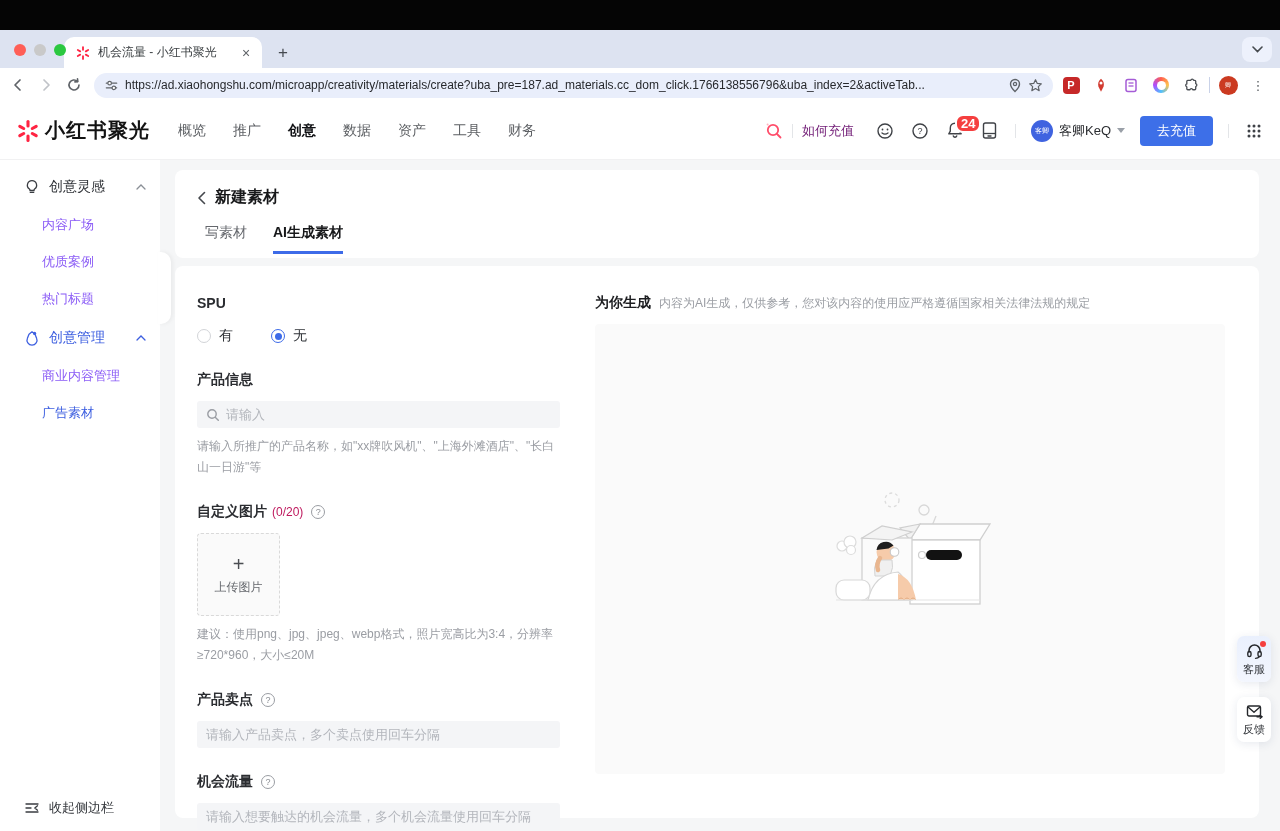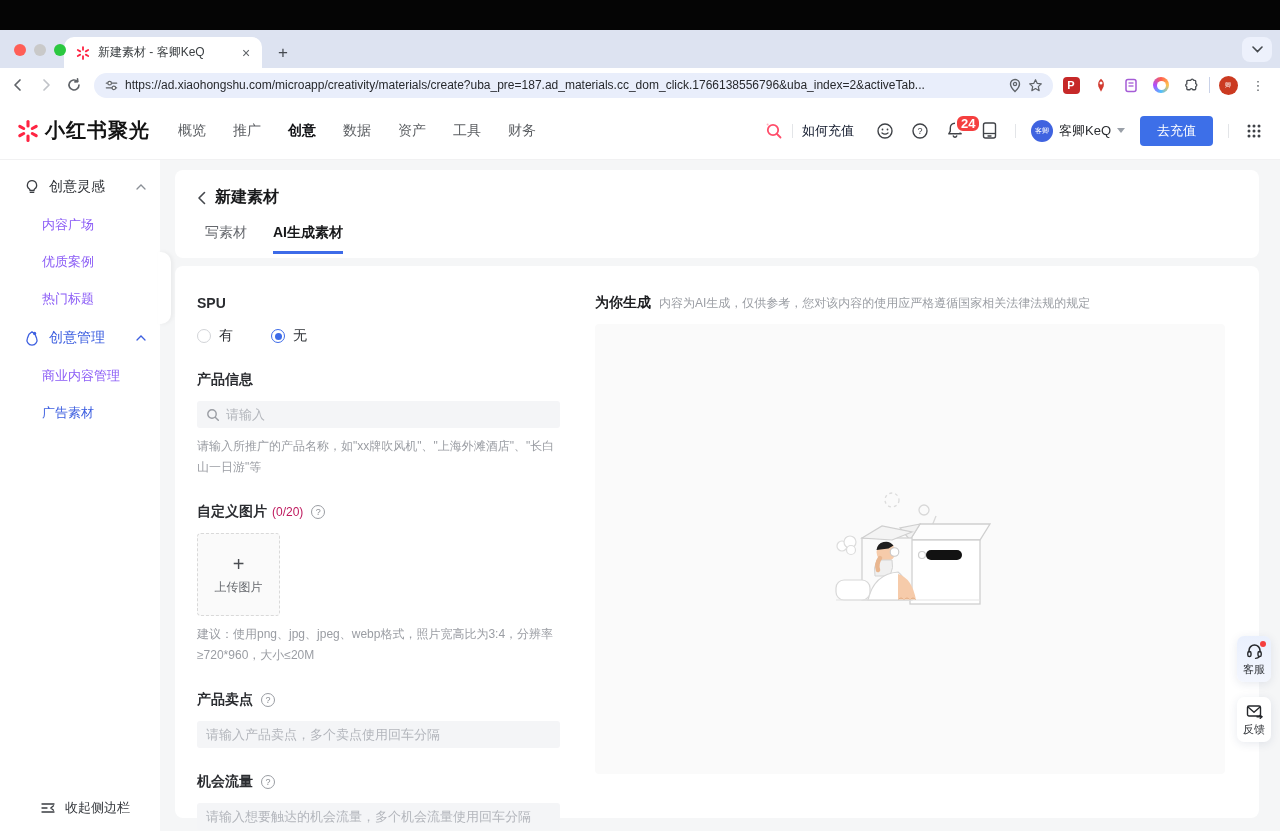--- a/index.html
+++ b/index.html
@@ -40,21 +40,21 @@
   
   .appnav { height:58px; background:#fff; display:flex; align-items:center; padding:0 16px;
             border-bottom:1px solid #f1f1f2; }
   .brand { display:flex; align-items:center; gap:5px; margin-right:28px; }
   .brand-name { font-size:20px; font-weight:800; color:#131313; letter-spacing:1px; }
   .menu { display:flex; gap:27px; font-size:14px; color:#5c5f63; }
   .menu span { cursor:default; }
   .menu .active { color:#101114; font-weight:700; }
   .nav-right { margin-left:auto; display:flex; align-items:center; gap:15px; }
   .nav-search { display:flex; align-items:center; gap:9px; margin-right:6px; }
-  .nav-search .ph { font-size:13px; color:#0f172a; }
+  .nav-search .ph { font-size:13px; color:#701a75; }
   .nav-sep { width:1px; height:14px; background:#e3e5e8; }
   .nav-ic { position:relative; display:grid; place-items:center; width:20px; height:20px; color:#3f4247; }
   .badge { position:absolute; top:-7px; left:10px; background:#f53f3f; color:#fff; font-size:13px;
            padding:1px 4px; border-radius:8px; border:2px solid #fff; line-height:1; font-weight:700; }
   .user { display:flex; align-items:center; gap:6px; }
   .user-avatar { width:22px; height:22px; border-radius:50%; background:#3f63e0; color:#fff; font-size:7px;
                  display:grid; place-items:center; }
   .user-name { font-size:13px; color:#2b2d31; }
   .caret { width:0; height:0; border-left:4px solid transparent; border-right:4px solid transparent;
            border-top:5px solid #9aa0a8; }
@@ -66,21 +66,21 @@
   .sidebar { width:160px; background:#fff; flex:none; position:relative; padding-top:6px; }
   .side-group { display:flex; align-items:center; height:38px; padding:0 14px 0 24px; font-size:14px;
                 color:#2f3237; margin-top:2px; }
   .side-group .g-label { margin-left:9px; }
   .side-group .chev { margin-left:auto; color:#8a8f96; }
   .side-group.blue, .side-group.blue .chev { color:#3d5fe0; }
   .side-item { height:37px; display:flex; align-items:center; padding-left:42px; font-size:13px; color:#8b5cf6; }
   .side-item.active { color:#3d5fe0; }
   .side-handle { position:absolute; left:158px; top:92px; width:13px; height:72px; background:#fff;
                  border-radius:0 10px 10px 0; box-shadow:2px 0 4px rgba(0,0,0,.05); }
-  .side-collapse { position:absolute; left:40px; bottom:14px; display:flex; align-items:center; gap:9px;
+  .side-collapse { position:absolute; left:24px; bottom:14px; display:flex; align-items:center; gap:9px;
                    font-size:13px; color:#33363b; }
 
   .content { flex:1; padding:10px 21px 13px 15px; display:flex; flex-direction:column; min-width:0; }
   .card-head { background:#fff; border-radius:8px; height:88px; padding:17px 30px 0 22px; }
   .back-row { display:flex; align-items:center; gap:9px; font-size:16px; font-weight:700; color:#17181a; }
   .tabs { display:flex; gap:26px; margin-top:16px; font-size:14px; padding-left:8px; }
   .tab-item { padding-bottom:9px; color:#64676c; border-bottom:3px solid transparent; }
   .tab-item.active { color:#17181a; font-weight:700; border-bottom-color:#3d6be8; }
   .card-body { background:#fff; border-radius:8px; margin-top:8px; flex:1; display:flex;
                padding:28px 34px 22px 22px; gap:35px; min-height:0; }
@@ -148,21 +148,21 @@
             <g stroke="#ff2442" stroke-width="2.6" stroke-linecap="round">
               <line x1="10" y1="1.5" x2="10" y2="5.5"></line>
               <line x1="10" y1="14.5" x2="10" y2="18.5"></line>
               <line x1="2.6" y1="5.8" x2="6" y2="7.7"></line>
               <line x1="14" y1="12.3" x2="17.4" y2="14.2"></line>
               <line x1="2.6" y1="14.2" x2="6" y2="12.3"></line>
               <line x1="14" y1="7.7" x2="17.4" y2="5.8"></line>
             </g>
           </svg>
       </span>
-      <span class="tab-title">新建素材 - 客卿KeQ</span>
+      <span class="tab-title">机会流量 - 小红书聚光</span>
       <span class="tab-close">×</span>
     </div>
     <span class="newtab">+</span>
     <div class="strip-chevron">
       <svg width="11" height="7" viewBox="0 0 11 7">
           <polyline points="1,1 5.5,5.5 10,1" fill="none" stroke="#45494e" stroke-width="1.6" stroke-linecap="round"></polyline>
         </svg>
     </div>
   </div>
 

